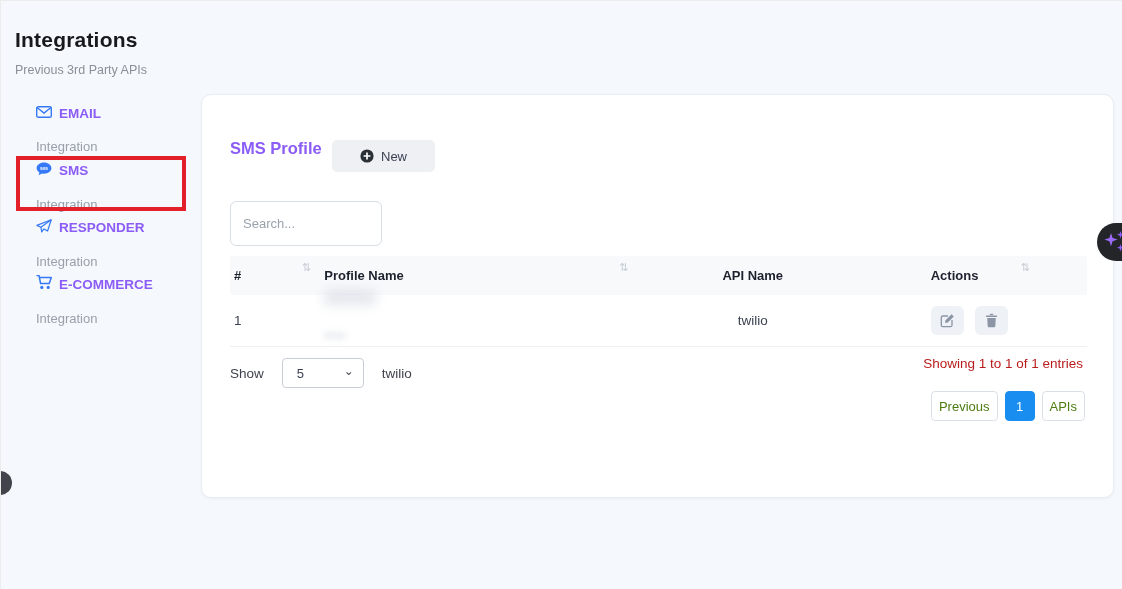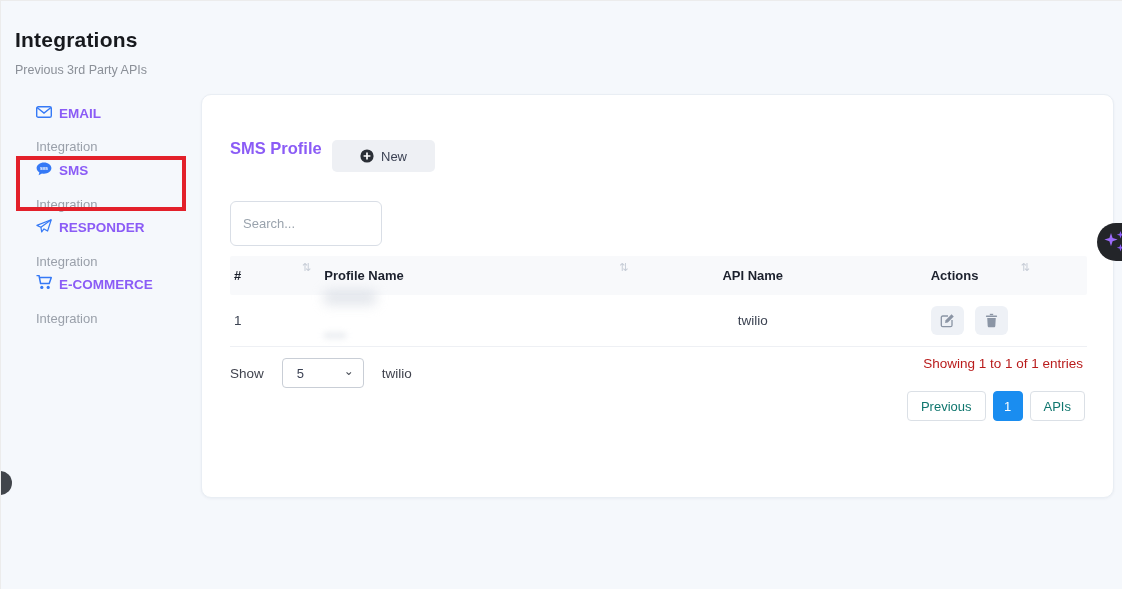--- a/index.html
+++ b/index.html
@@ -45,21 +45,21 @@
   .redacted2 { width:22px; height:5px; background:#d4d9e2; filter:blur(3px); opacity:.6; margin-top:28px; }
   .action-btn { width:33px; height:29px; background:#eef1f6; border:none; border-radius:6px; cursor:pointer; display:inline-flex; align-items:center; justify-content:center; margin-right:7px; }
 
   
   .show-row { position:absolute; left:28px; top:263px; display:flex; align-items:center; gap:18px; font-size:13.5px; color:#40434e; }
   .select-wrap { position:relative; width:82px; height:30px; }
   .entries-select { width:82px; height:30px; border:1px solid #c9ced6; border-radius:4px; background:#fff; font-family:inherit; font-size:13px; color:#3c4254; padding:0 0 0 14px; appearance:none; -webkit-appearance:none; outline:none; }
   .select-chevron { position:absolute; right:10px; top:6px; font-size:12px; color:#4a4f58; pointer-events:none; }
   .showing-text { position:absolute; right:30px; top:261px; font-size:13.5px; color:#b91c1c;text-align:center; }
   .pagination { position:absolute; right:28px; top:296px; display:flex; gap:7px; }
-  .page-btn { height:30px; background:#fff; border:1px solid #dbe0e6; border-radius:4px; font-family:inherit; font-size:13px; color:#0f766e; padding:0 13px; cursor:pointer; }
+  .page-btn { height:30px; background:#fff; border:1px solid #dbe0e6; border-radius:4px; font-family:inherit; font-size:13px; color:#4d7c0f; padding:0 7px; cursor:pointer; }
   .page-btn.active { background:#1a8df0; border-color:#1a8df0; color:#fff; width:30px; padding:0; }
 
   
   .ai-button { position:absolute; left:1096px; top:222px; width:34px; height:38px; background:#232529; border-radius:20px 0 0 20px; display:flex; align-items:center; justify-content:flex-start; padding-left:7px; cursor:pointer; z-index:40; }
   .left-dot { position:absolute; left:-13px; top:470px; width:24px; height:24px; border-radius:50%; background:#41454b; z-index:40; }
 </style>
 </head>
 <body>
 
 <div class="page-title">Integrations</div>

